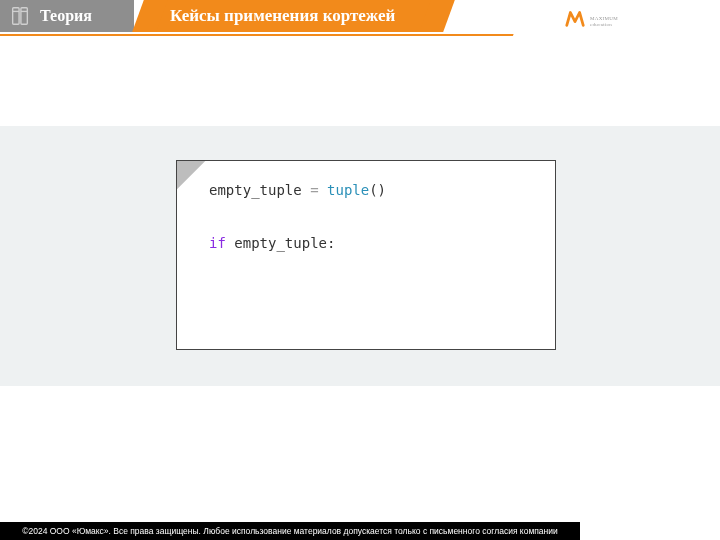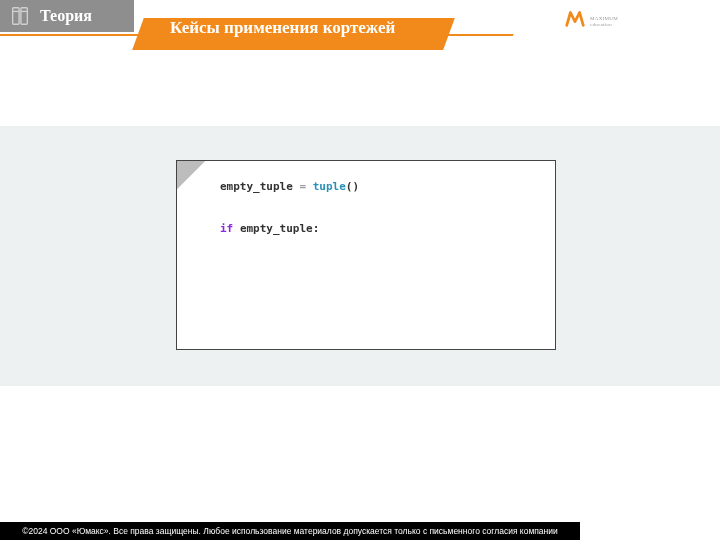--- a/index.html
+++ b/index.html
@@ -6,37 +6,37 @@
   html, body { width: 720px; height: 540px; font-family: Arial, Helvetica, sans-serif; background: #fff; overflow: hidden; }
   .slide { position: relative; width: 720px; height: 540px; background: #fff; }
 
   
   .header { position: absolute; top: 0; left: 0; width: 656px; height: 40px; font-family: Liberation Serif, serif; }
   .hdr-line { position: absolute; left: 0; right: 0; top: 34px; height: 2px; background: #f28a1b; }
   .hdr-gray { position: absolute; left: 0; top: 0; width: 134px; height: 32px; background: #8e8e8e; display: flex; align-items: center; }
   .hdr-icon { width: 28px; height: 28px; margin-left: 6px; display: flex; align-items: center; justify-content: center; }
   .hdr-icon svg { width: 22px; height: 22px; }
   .hdr-gray-text { color: #fff; font-size: 16px; font-weight: 700; margin-left: 6px; }
-  .hdr-orange { position: absolute; left: 150px; top: 0; height: 32px; background: #f28a1b; display: flex; align-items: flex-start; padding: 0 42px 0 20px; margin-top: 18px; }
+  .hdr-orange { position: absolute; left: 150px; top: 0; height: 32px; background: #f28a1b; display: flex; align-items: center; padding: 0 42px 0 20px; }
   .hdr-orange-text { color: #fff; font-size: 17px; font-weight: 700; white-space: nowrap; }
   .hdr-orange-skew-l { position: absolute; left: -12px; top: 0; width: 24px; height: 32px; background: #f28a1b; transform: skewX(-20deg); }
   .hdr-orange-skew-r { position: absolute; right: -12px; top: 0; width: 24px; height: 32px; background: #f28a1b; transform: skewX(-20deg); }
   .hdr-logo-cover { position: absolute; top: 0; right: 0; width: 130px; height: 36px; display: flex; align-items: center; justify-content: center; gap: 4px; }
   .hdr-logo-cover::before { content:""; position:absolute; inset:0; background:#fff; transform:skewX(-20deg); transform-origin:left top; right:-20px; }
   .logo-m { position: relative; width: 22px; height: 22px; }
   .logo-m svg { width: 22px; height: 22px; }
   .logo-text { position: relative; font-size: 11px; font-weight: 800; color: #6b6b6b; letter-spacing: 0.5px; }
   .logo-text span { display:block; font-size:5px; font-weight:400; color:#9a9a9a; letter-spacing:0.3px; line-height:1; }
 
   
   .gray-panel { position: absolute; left: 0; top: 126px; width: 720px; height: 260px; background: #eef1f2; }
   .code-box { position: absolute; left: 176px; top: 160px; width: 380px; height: 190px; background: #fff; border: 1px solid #444; }
   .code-corner { position: absolute; left: 0; top: 0; width: 30px; height: 30px; overflow: hidden; }
   .code-corner::before { content:""; position:absolute; left:-20px; top:-20px; width:40px; height:40px; background:#bdbdbd; transform:rotate(45deg); }
-  .code-text { position: absolute; left: 43px; top: 16px; font-family: "Consolas", "Menlo", monospace; font-size: 11px; line-height: 1.9; color: #333; white-space: pre; font-weight: bold; }
+  .code-text { position: absolute; left: 32px; top: 16px; font-family: "Consolas", "Menlo", monospace; font-size: 14px; line-height: 1.9; color: #333; white-space: pre; }
   .tok-id  { color: #333; }
   .tok-op  { color: #9e9e9e; }
   .tok-kw  { color: #2b90b8; }
   .tok-fn  { color: #8a2be2; }
 
   
   .footer { position: absolute; left: 0; bottom: 0; width: 580px; height: 18px; background: #000; color: #fff; font-size: 8.5px; display: flex; align-items: center; justify-content: center; text-align: center; }
 </style>
 </head>
 <body>

